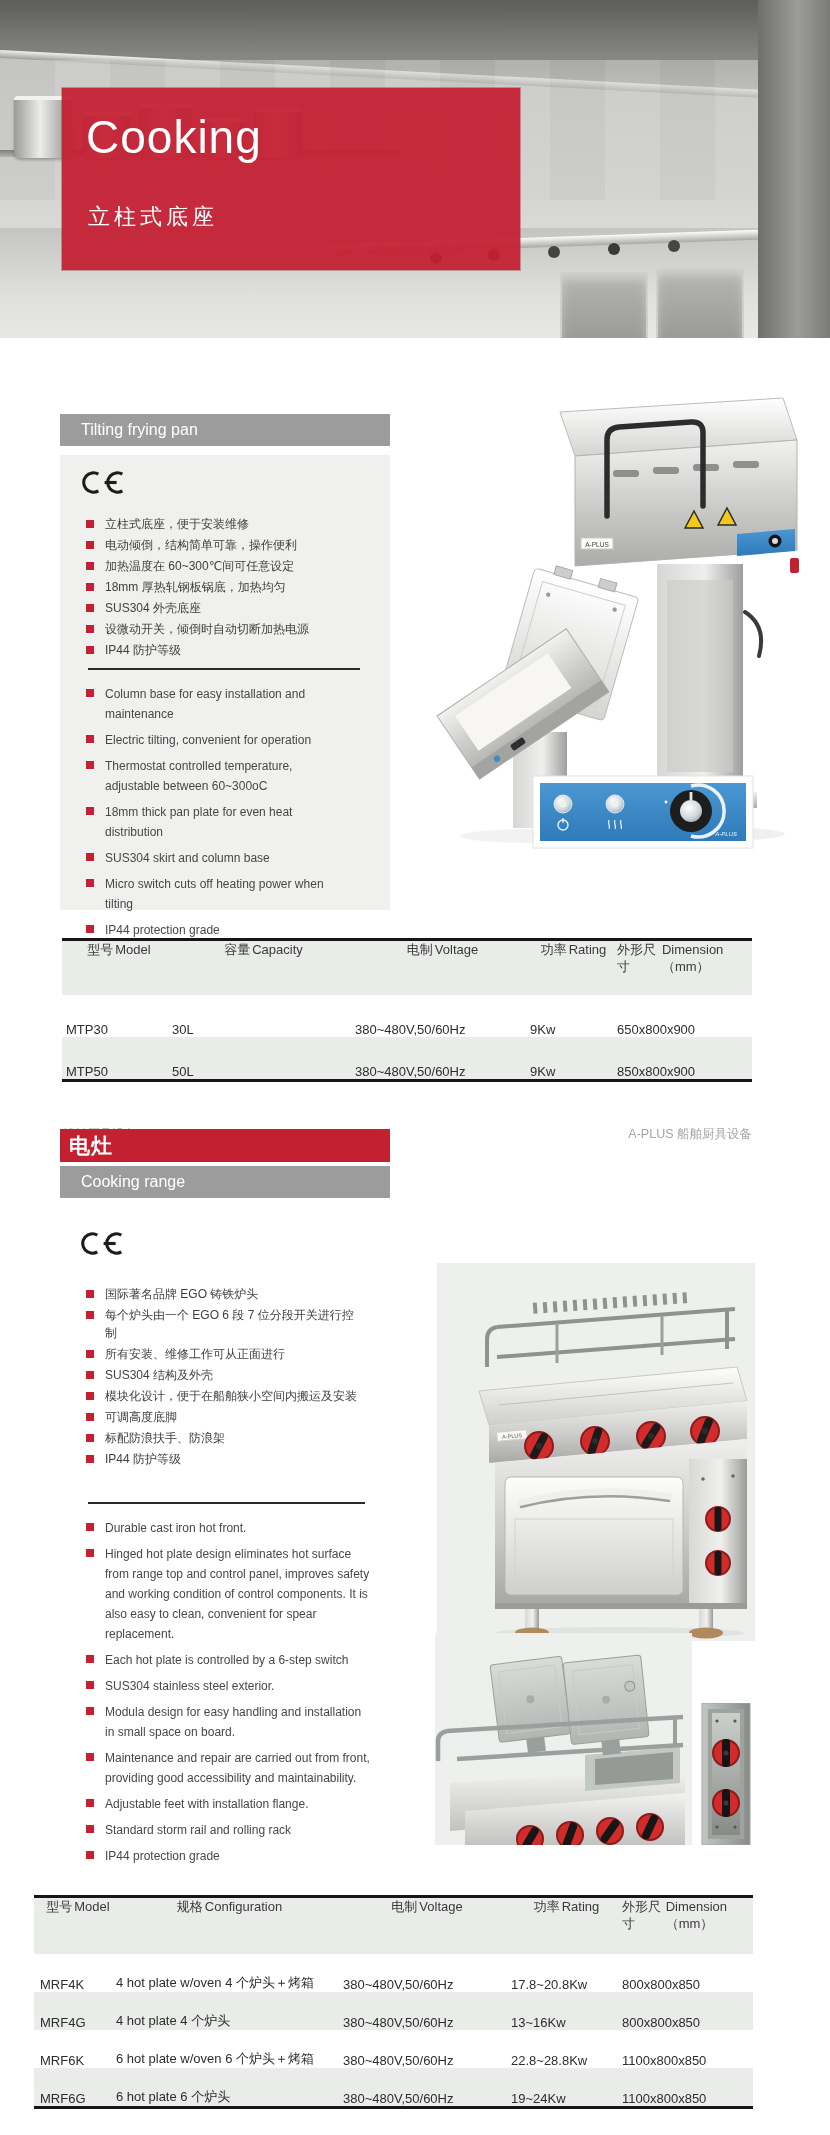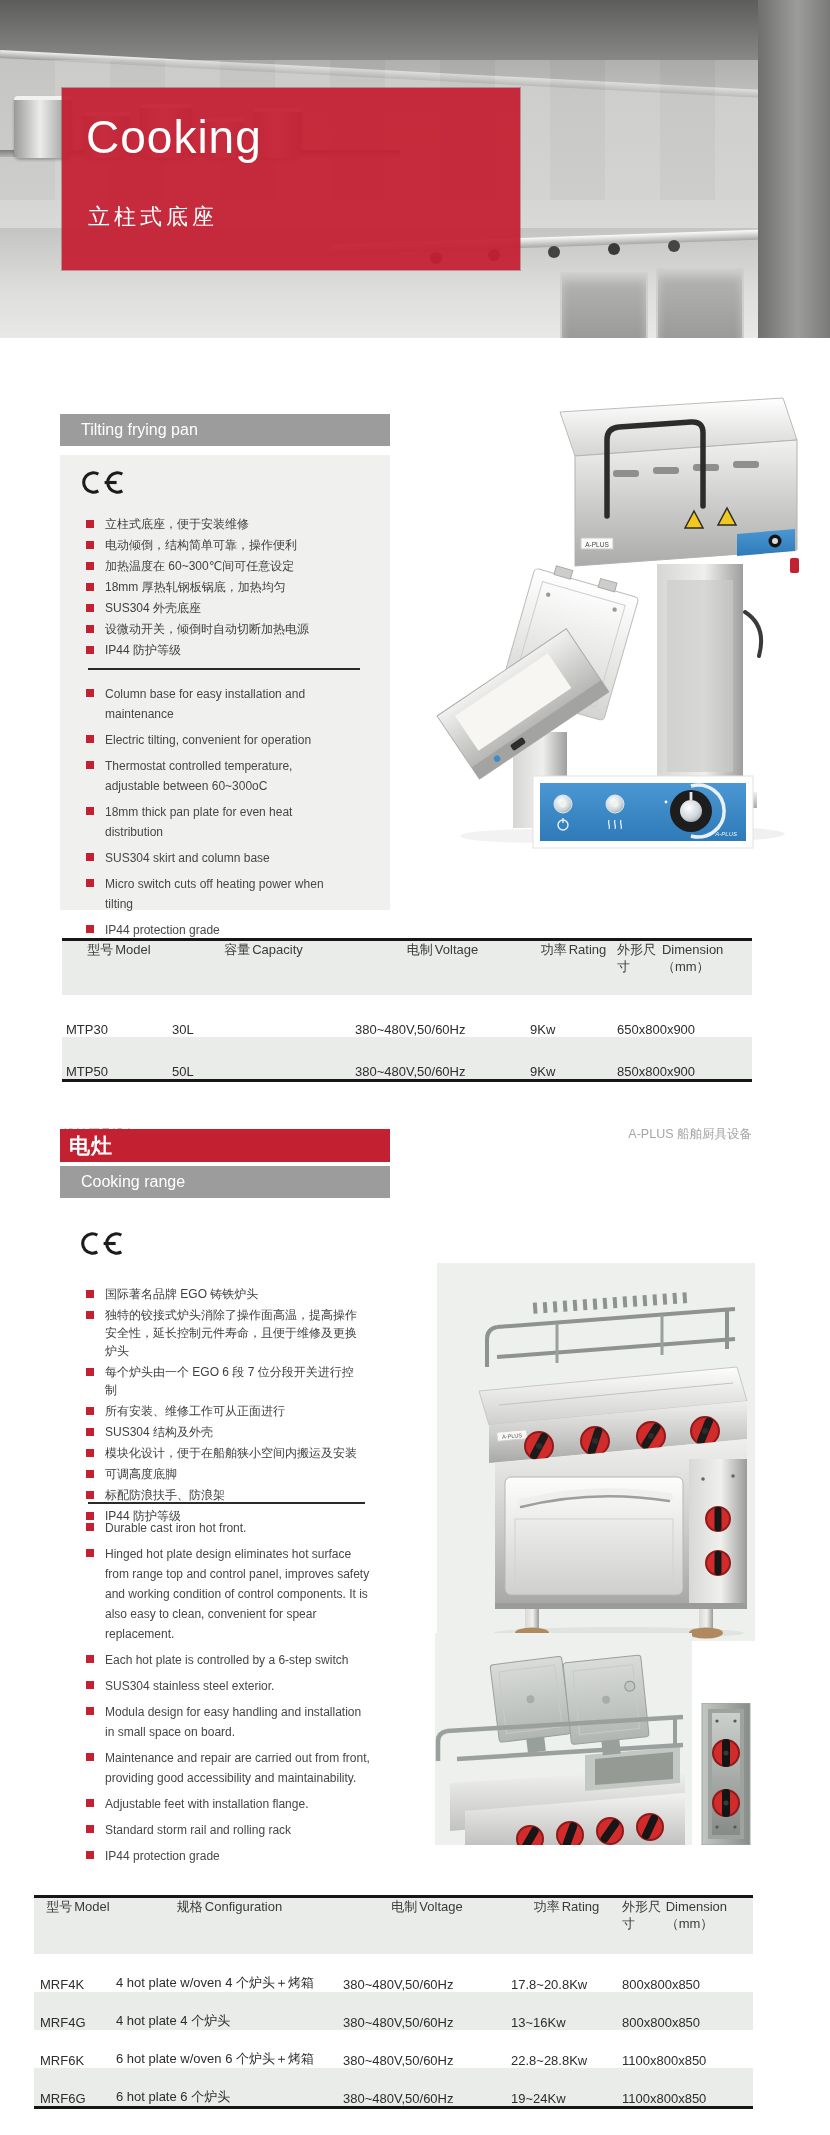--- a/index.html
+++ b/index.html
@@ -331,24 +331,20 @@
     </svg>
   </div>
 
   <div class="abs flist zh" style="left:86px;top:1285px;width:272px;">
     <div class="fi">
         <span class="sq"></span>
         <span class="ft">国际著名品牌 EGO 铸铁炉头</span>
       </div>
     <div class="fi">
         <span class="sq"></span>
-        <span class="ft">独特的铰接式炉头消除了操作面高温，提高操作安全性，延长控制元件寿命，且便于维修及更换炉头</span>
-      </div>
-    <div class="fi">
-        <span class="sq"></span>
         <span class="ft">每个炉头由一个 EGO 6 段 7 位分段开关进行控制</span>
       </div>
     <div class="fi">
         <span class="sq"></span>
         <span class="ft">所有安装、维修工作可从正面进行</span>
       </div>
     <div class="fi">
         <span class="sq"></span>
         <span class="ft">SUS304 结构及外壳</span>
       </div>

